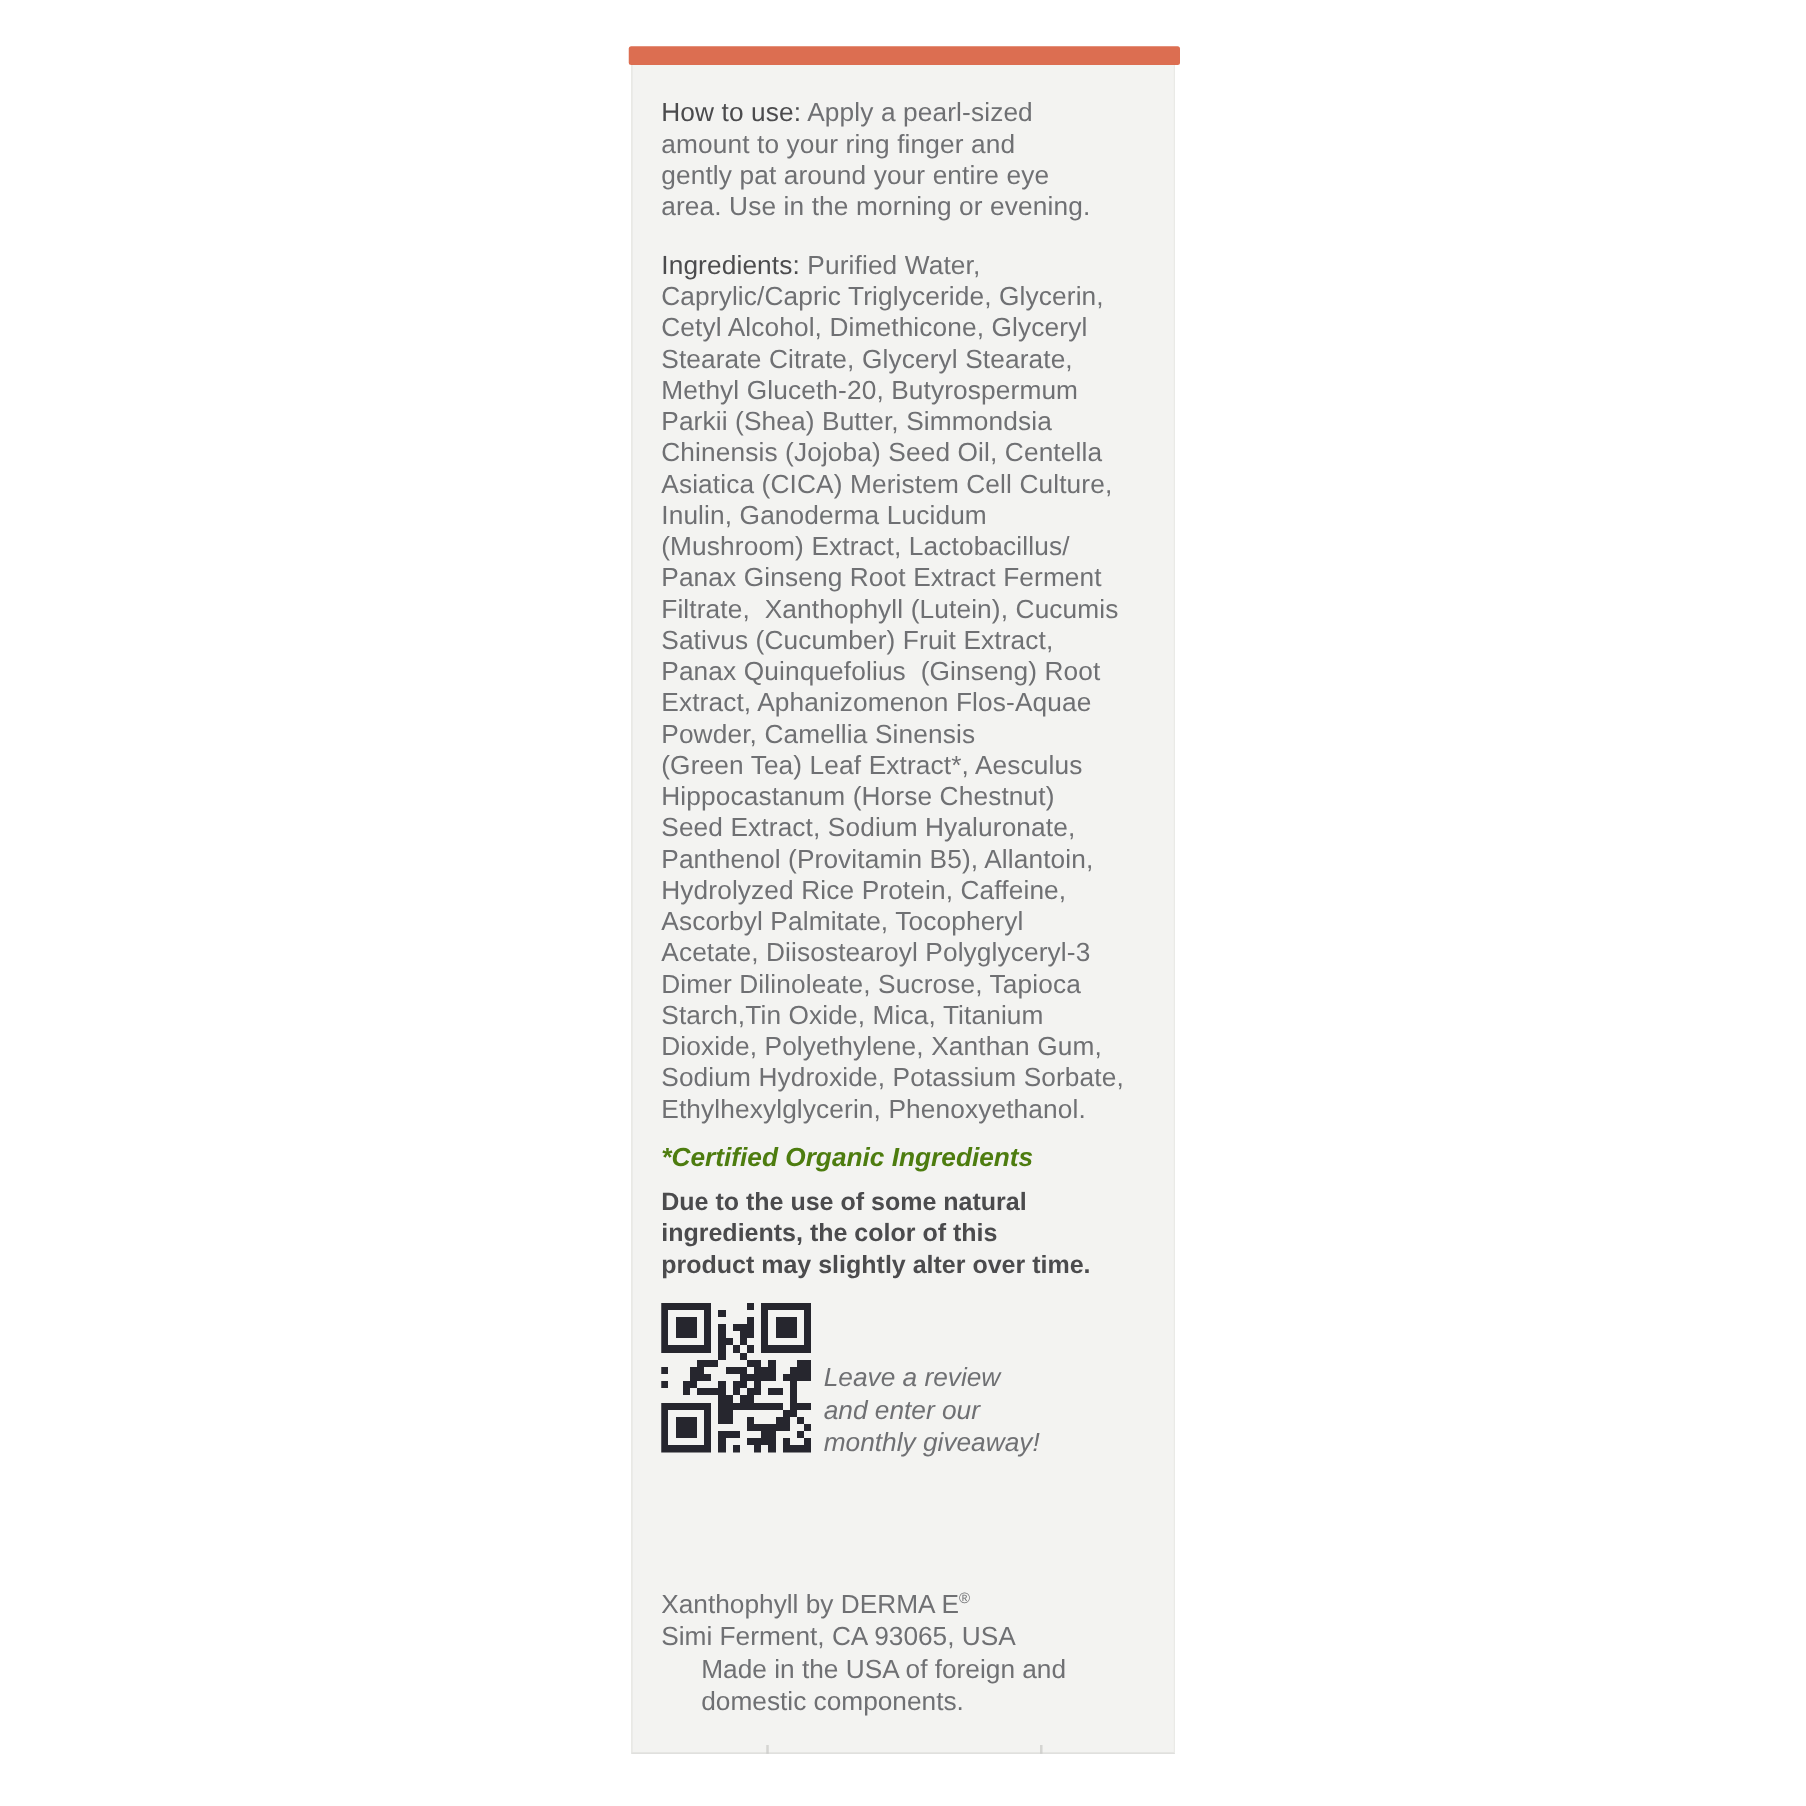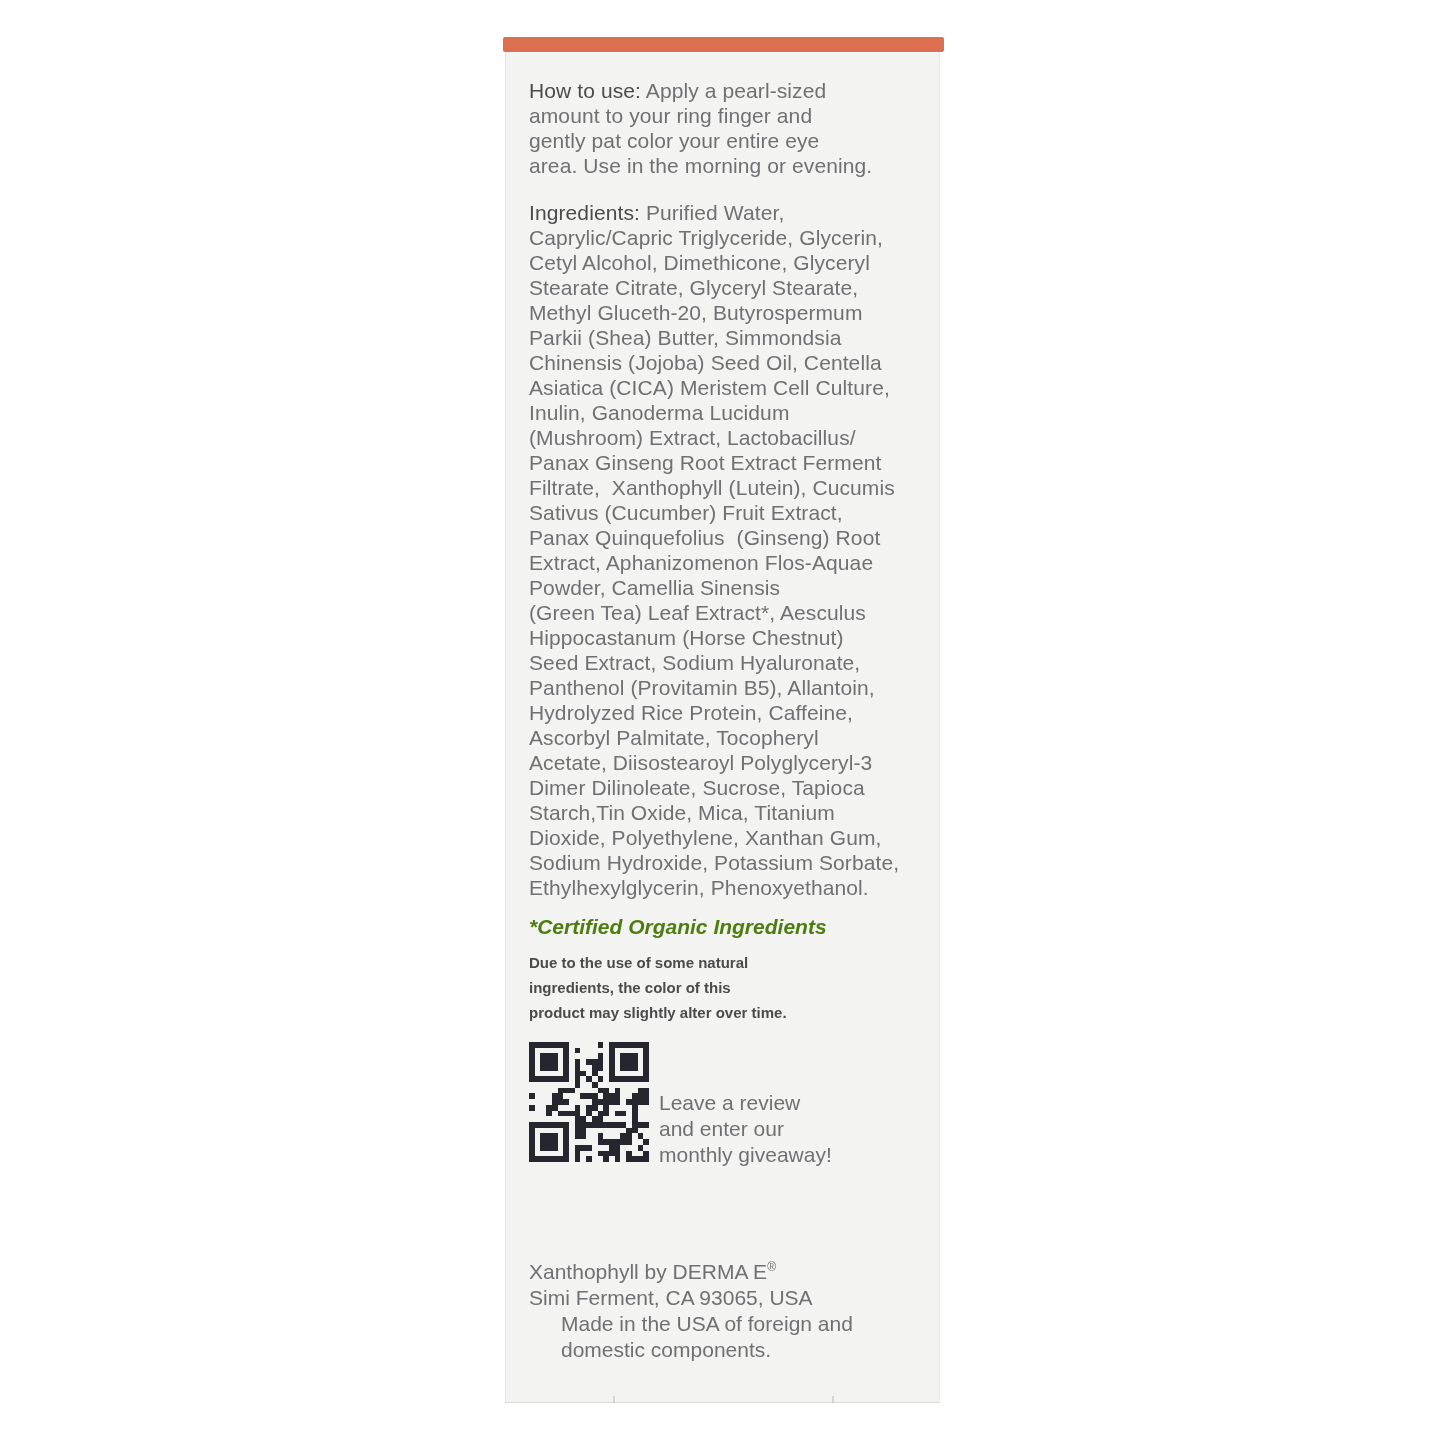--- a/index.html
+++ b/index.html
@@ -34,31 +34,31 @@
   .howto{margin-bottom:22px;}
   .ing{margin-bottom:14px;}
   .certified{
     margin:0 0 11px;
     font-size:21px;line-height:25px;
     font-weight:bold;font-style:italic;
     color:#4d7c0f;white-space:pre;
   }
   .colornote{
     margin:0 0 17px;
-    font-size:15px;line-height:25px;
+    font-size:20px;line-height:25px;
     font-weight:bold;color:#4b4b4d;white-space:pre;
   }
   .review-row{
     display:flex;align-items:flex-start;
     margin:0 0 91px;
   }
   .qr{width:120px;height:120px;flex:0 0 auto;}
   .review-text{
-    margin:48px 0 0 10px;
-    font-size:21px;line-height:26px;color:#6f7073;white-space:pre;
+    margin:48px 0 12px 10px;
+    font-size:21px;line-height:26px;color:#6f7073;white-space:pre;font-style:italic;
   }
   .distributor{font-size:21px;line-height:26px;color:#6f7073;}
   .distributor .line{white-space:pre;}
   .distributor sup{font-size:12px;line-height:0;}
   .site{font-weight:bold;color:#4b4b4d;}
   .dot{color:#4b4b4d;}
   .made-in{white-space:pre;margin-left:32px;}
   .die-cut{
     position:absolute;width:2px;height:7px;top:1396px;
     background:#c7c7c4;opacity:.7;
@@ -66,21 +66,21 @@
 </style>
 </head>
 <body>
 
 <div class="accent-bar" style="background: rgb(220, 110, 81);"></div>
 
 <div class="panel" style="background: rgb(243, 243, 241);">
 
   <p class="para howto"><b class="h">How to use:</b> <span>Apply a pearl-sized
 amount to your ring finger and
-gently pat color your entire eye
+gently pat around your entire eye
 area. Use in the morning or evening.</span></p>
 
   <p class="para ing"><b class="h">Ingredients:</b> <span>Purified Water,
 Caprylic/Capric Triglyceride, Glycerin,
 Cetyl Alcohol, Dimethicone, Glyceryl
 Stearate Citrate, Glyceryl Stearate,
 Methyl Gluceth-20, Butyrospermum
 Parkii (Shea) Butter, Simmondsia
 Chinensis (Jojoba) Seed Oil, Centella
 Asiatica (CICA) Meristem Cell Culture,

